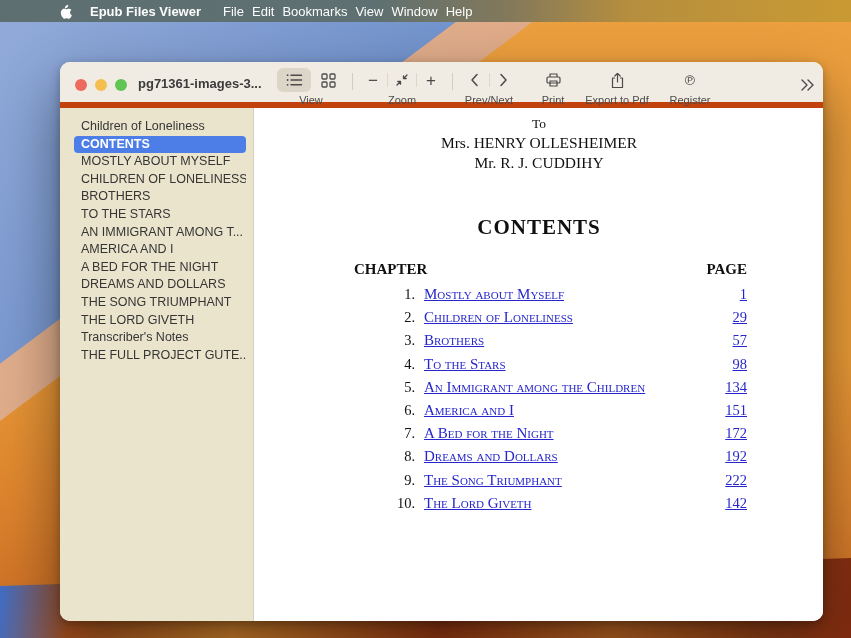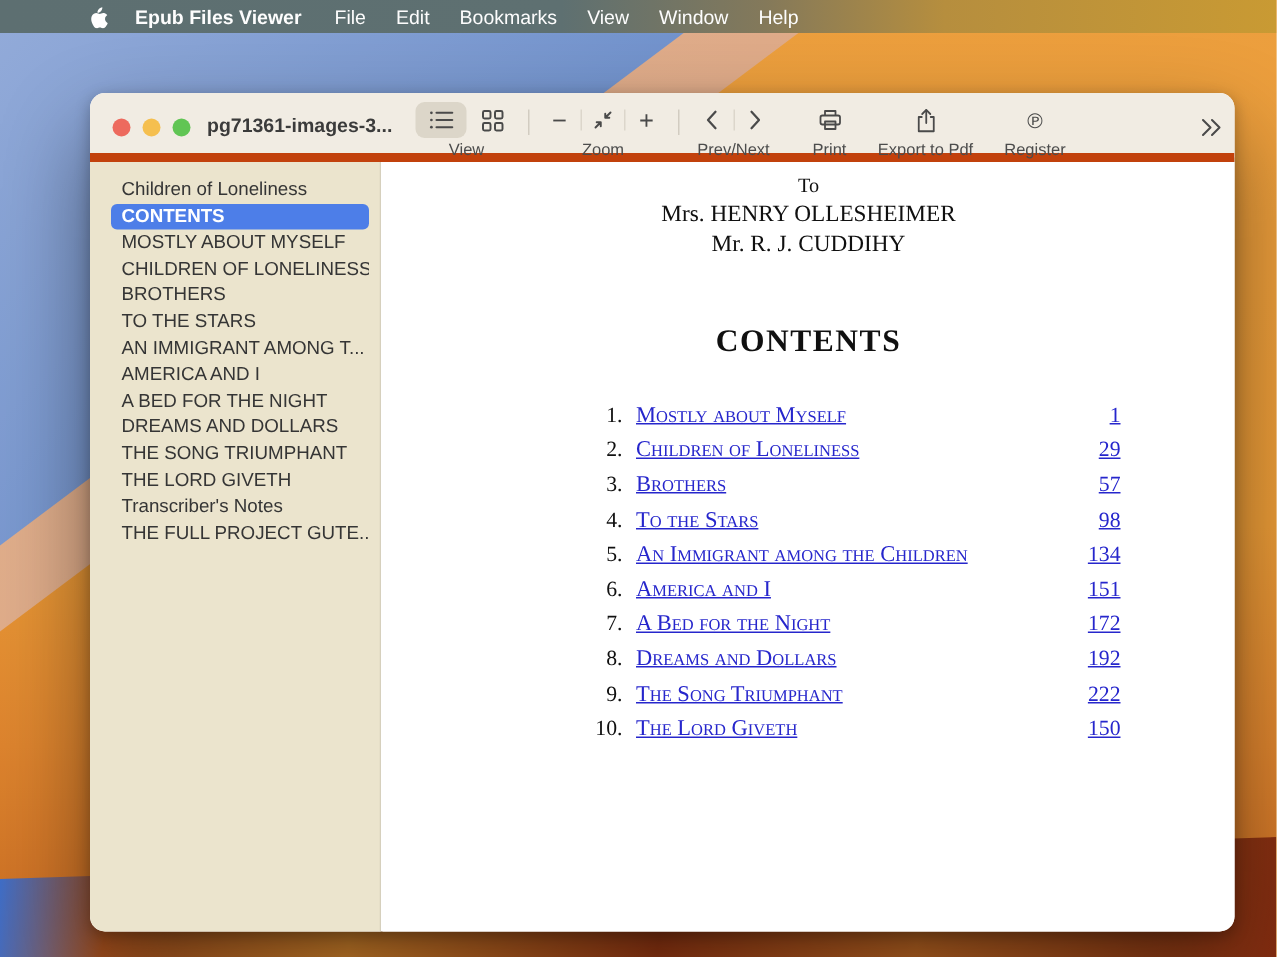--- a/index.html
+++ b/index.html
@@ -18,21 +18,21 @@
   .wp-bottom { position:absolute; left:0; right:0; bottom:0; height:80px;
     background:linear-gradient(97deg,#3a6fd0 0%,#a8511e 9%,#d8862c 28%,#9c3a14 52%,#c46a24 72%,#842c10 100%);
     clip-path:polygon(0 35%,100% 0,100% 100%,0 100%); }
 
   
   .menubar { position:absolute; top:0; left:0; right:0; height:22px; z-index:5;
     display:flex; align-items:center; color:#fdfdfd; font-size:13px;
     background:linear-gradient(90deg,#5d6f71 0%,#5e7071 44%,#84795a 60%,#b68e3e 74%,#c99a33 100%);padding-left:44px; }
   .apple { margin-left:15px; width:14px; height:16px; display:flex; align-items:center; }
   .menu-app { font-weight:bold; margin-left:17px; }
-  .menu-item { margin-left:20px; }
+  .menu-item { margin-left:8px; }
   .menu-item.first { margin-left:22px; }
 
   
   .window { position:absolute; left:60px; top:62px; width:763px; height:559px; z-index:3;
     border-radius:10px; background:#fff;
     box-shadow:0 28px 60px rgba(0,0,0,.45), 0 3px 10px rgba(0,0,0,.28); }
 
   .titlebar { position:absolute; top:0; left:0; right:0; height:46px;
     background:#f1ece3; border-bottom:6px solid #c2410c; border-radius:10px 10px 0 0; }
   .traffic { position:absolute; top:17px; left:15px; display:flex; gap:8px; }
@@ -274,20 +274,24 @@
   <div class="main">
     <div class="dedication">
       <div class="ded-to">To</div>
       <div class="ded-name">Mrs. HENRY OLLESHEIMER</div>
       <div class="ded-name2">Mr. R. J. CUDDIHY</div>
     </div>
 
     <div class="contents-title">CONTENTS</div>
 
     <div class="toc">
+      <div class="toc-header">
+        <span>CHAPTER</span>
+        <span>PAGE</span>
+      </div>
       <div class="toc-rows">
         <div class="toc-row">
           <span class="toc-num">1.</span>
           <a class="link toc-title">Mostly about Myself</a>
           <a class="link toc-page">1</a>
         </div>
         <div class="toc-row">
           <span class="toc-num">2.</span>
           <a class="link toc-title">Children of Loneliness</a>
           <a class="link toc-page">29</a>
@@ -323,18 +327,18 @@
           <a class="link toc-page">192</a>
         </div>
         <div class="toc-row">
           <span class="toc-num">9.</span>
           <a class="link toc-title">The Song Triumphant</a>
           <a class="link toc-page">222</a>
         </div>
         <div class="toc-row">
           <span class="toc-num">10.</span>
           <a class="link toc-title">The Lord Giveth</a>
-          <a class="link toc-page">150</a>
+          <a class="link toc-page">142</a>
         </div>
       </div>
     </div>
   </div>
 </div>
 
 </body></html>

